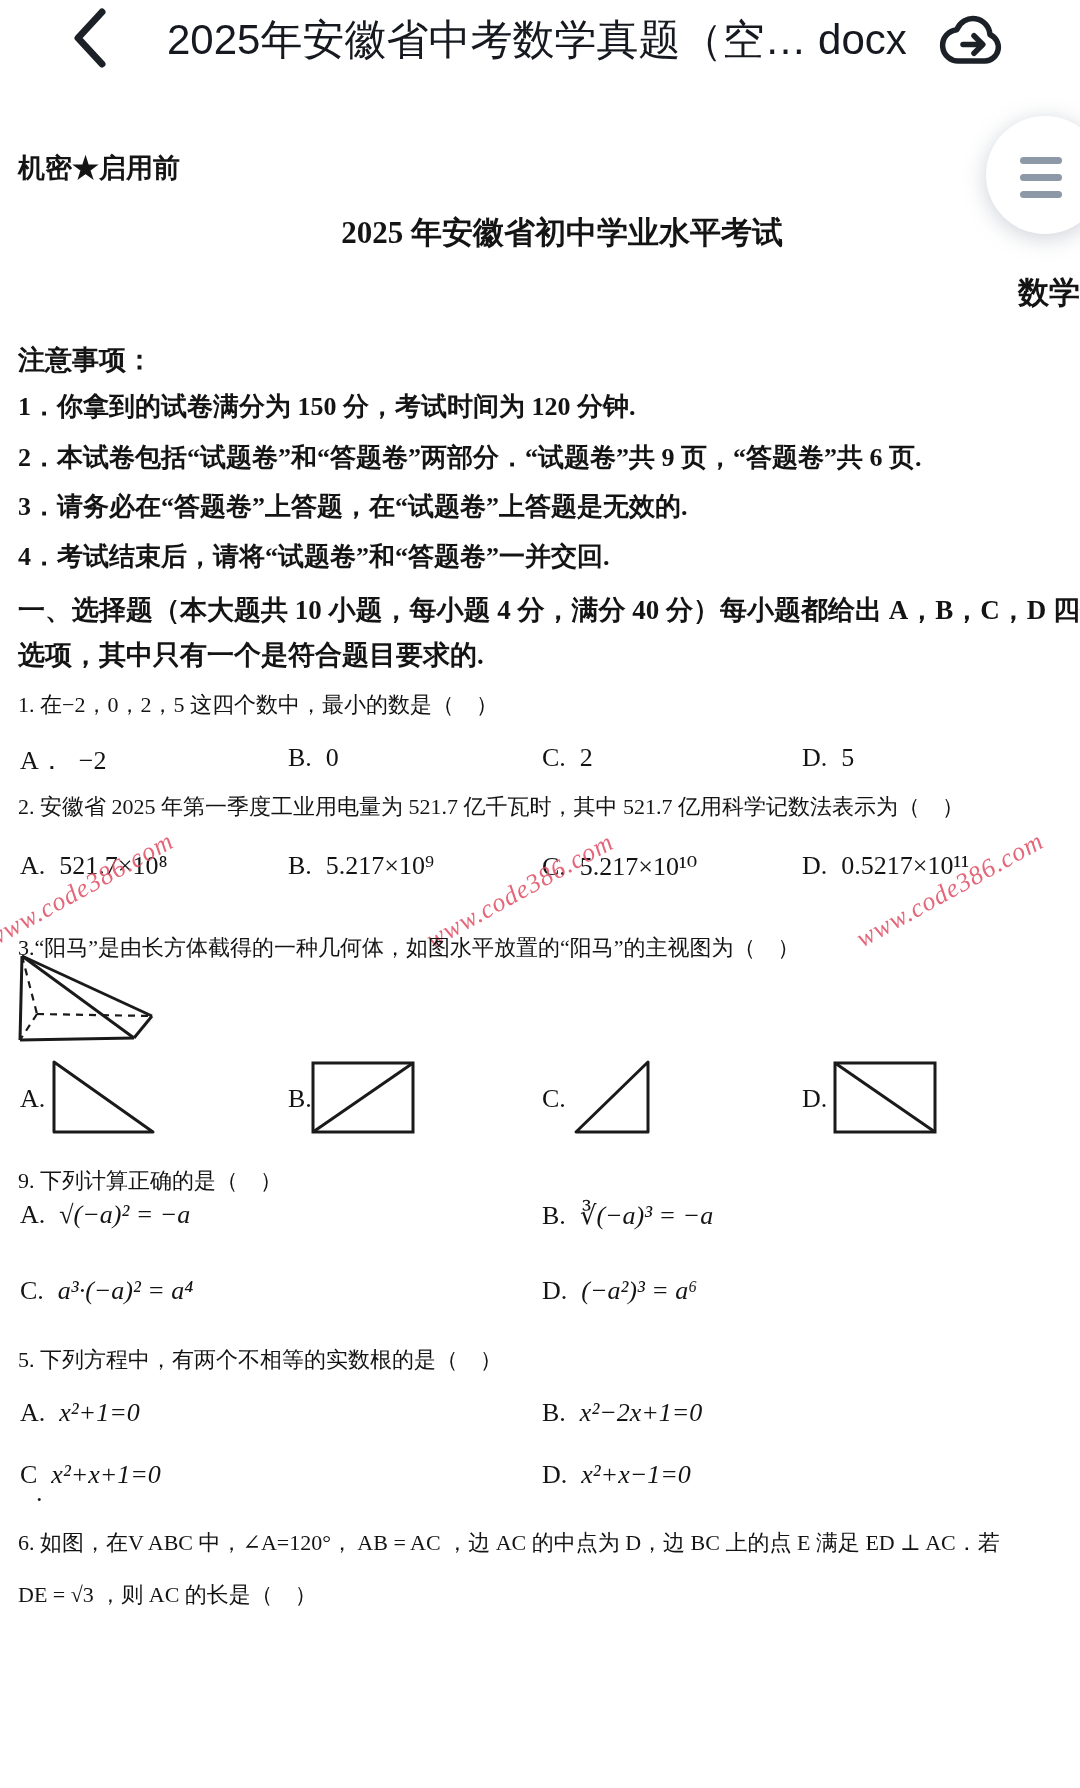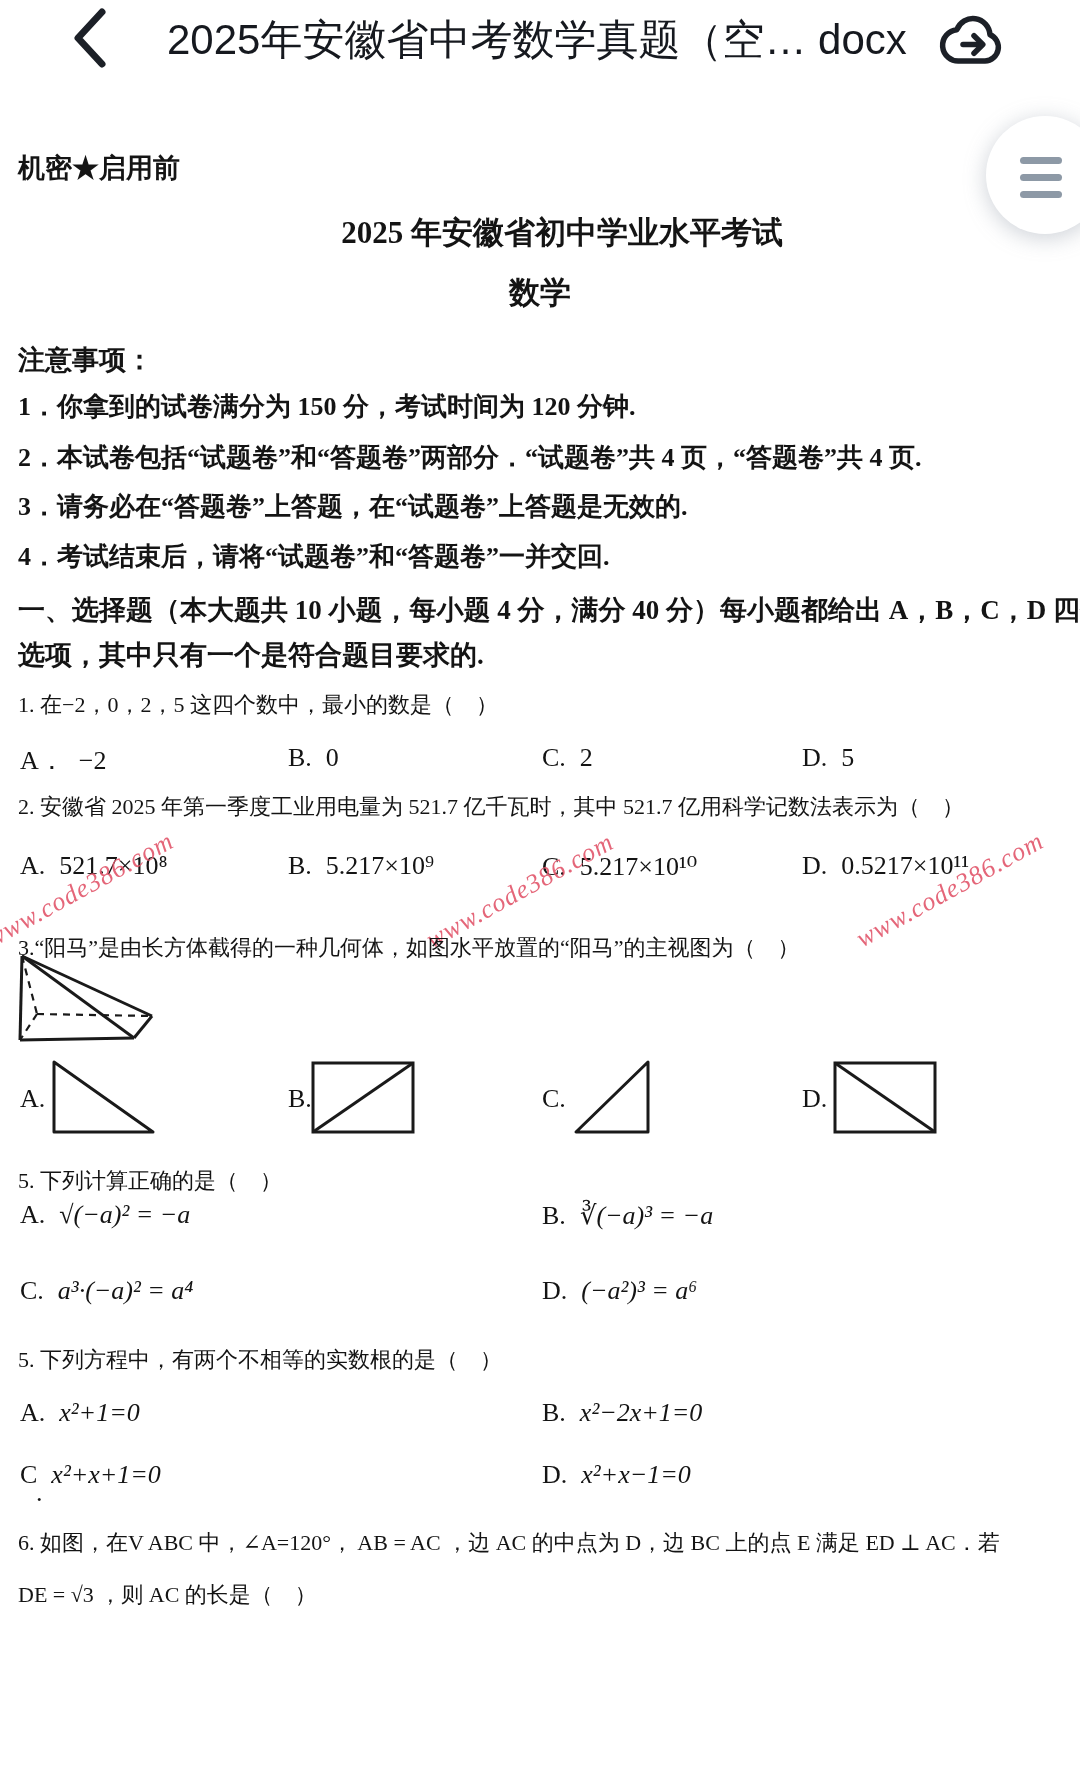--- a/index.html
+++ b/index.html
@@ -14,21 +14,21 @@
   .cloud-btn{position:absolute;left:936px;top:6px;width:76px;height:66px;cursor:pointer;}
   
   .menu-fab{position:absolute;left:986px;top:116px;width:118px;height:118px;border-radius:50%;
         background:#ffffff;box-shadow:0 4px 22px rgba(130,140,155,.40);cursor:pointer;}
   .menu-fab .bar{position:absolute;left:34px;width:42px;height:7px;border-radius:3.5px;background:#8d99a6;}
   .bar1{top:41px;} .bar2{top:58px;} .bar3{top:75px;}
   
   .abs{position:absolute;white-space:nowrap;}
   .confidential{left:18px;top:150px;font-size:27px;font-weight:700;}
   .exam-title{left:0;right:0;top:212px;text-align:center;font-size:31px;font-weight:700;white-space:nowrap;margin-left:44px;}
-  .exam-subject{left:0;right:0;top:272px;text-align:center;font-size:31px;font-weight:700;}
+  .exam-subject{left:0;right:0;top:272px;text-align:right;font-size:31px;font-weight:700;}
   .notice-h{left:18px;top:342px;font-size:27px;font-weight:700;}
   .notice{left:18px;font-size:26px;font-weight:700;}
   .n1{top:389px;} .n2{top:440px;} .n3{top:489px;} .n4{top:539px;}
   .sec{left:18px;font-size:27px;font-weight:700;}
   .sec1{top:592px;} .sec2{top:637px;}
   .qtext{left:18px;font-size:22px;}
   .q1{top:690px;} .q2{top:792px;} .q3{top:905px;margin-top:28px;} .q4{top:1166px;} .q5{top:1345px;}
   .q6a{top:1528px;} .q6b{top:1580px;}
   .optrow span.lab{margin-right:14px;}
   .col-a{left:20px;} .col-b{left:282px;margin-left:6px;} .col-c{left:542px;} .col-d{left:802px;}
@@ -75,21 +75,21 @@
       <div class="bar bar1"></div><div class="bar bar2"></div><div class="bar bar3"></div>
     </span>
   </div>
 
   <div class="abs confidential">机密★启用前</div>
   <div class="abs exam-title">2025 年安徽省初中学业水平考试</div>
   <div class="abs exam-subject">数学</div>
 
   <div class="abs notice-h">注意事项：</div>
   <div class="abs notice n1">1．你拿到的试卷满分为 150 分，考试时间为 120 分钟.</div>
-  <div class="abs notice n2">2．本试卷包括“试题卷”和“答题卷”两部分．“试题卷”共 4 页，“答题卷”共 4 页.</div>
+  <div class="abs notice n2">2．本试卷包括“试题卷”和“答题卷”两部分．“试题卷”共 9 页，“答题卷”共 6 页.</div>
   <div class="abs notice n3">3．请务必在“答题卷”上答题，在“试题卷”上答题是无效的.</div>
   <div class="abs notice n4">4．考试结束后，请将“试题卷”和“答题卷”一并交回.</div>
 
   <div class="abs sec sec1">一、选择题（本大题共 10 小题，每小题 4 分，满分 40 分）每小题都给出 A，B，C，D 四个</div>
   <div class="abs sec sec2">选项，其中只有一个是符合题目要求的.</div>
 
   <div class="abs qtext q1">1. 在−2，0，2，5 这四个数中，最小的数是（　）</div>
   <div class="opt r-q1 col-a optrow">
     <span class="lab">A．</span><span>−2</span></div>
   <div class="opt r-q1 col-b optrow">
@@ -157,21 +157,21 @@
   </div>
 
   <div class="shape-label col-d">D.</div>
   <div style="position:absolute;left:832px;top:1060px;">
     <svg width="108" height="76" viewBox="0 0 108 76">
       <rect x="3" y="3" width="100" height="69" fill="none" stroke="#1a1a1a" stroke-width="3"></rect>
       <line x1="3" y1="3" x2="103" y2="72" stroke="#1a1a1a" stroke-width="3"></line>
     </svg>
   </div>
 
-  <div class="abs qtext q4">5. 下列计算正确的是（　）</div>
+  <div class="abs qtext q4">9. 下列计算正确的是（　）</div>
   <div class="opt r-q4a col-a optrow">
     <span class="lab">A.</span><span class="math">√(−a)² = −a</span></div>
   <div class="opt r-q4a col-c optrow">
     <span class="lab">B.</span><span class="math">∛(−a)³ = −a</span></div>
   <div class="opt r-q4b col-a optrow">
     <span class="lab">C.</span><span class="math">a³·(−a)² = a⁴</span></div>
   <div class="opt r-q4b col-c optrow">
     <span class="lab">D.</span><span class="math">(−a²)³ = a⁶</span></div>
 
   <div class="abs qtext q5">5. 下列方程中，有两个不相等的实数根的是（　）</div>

